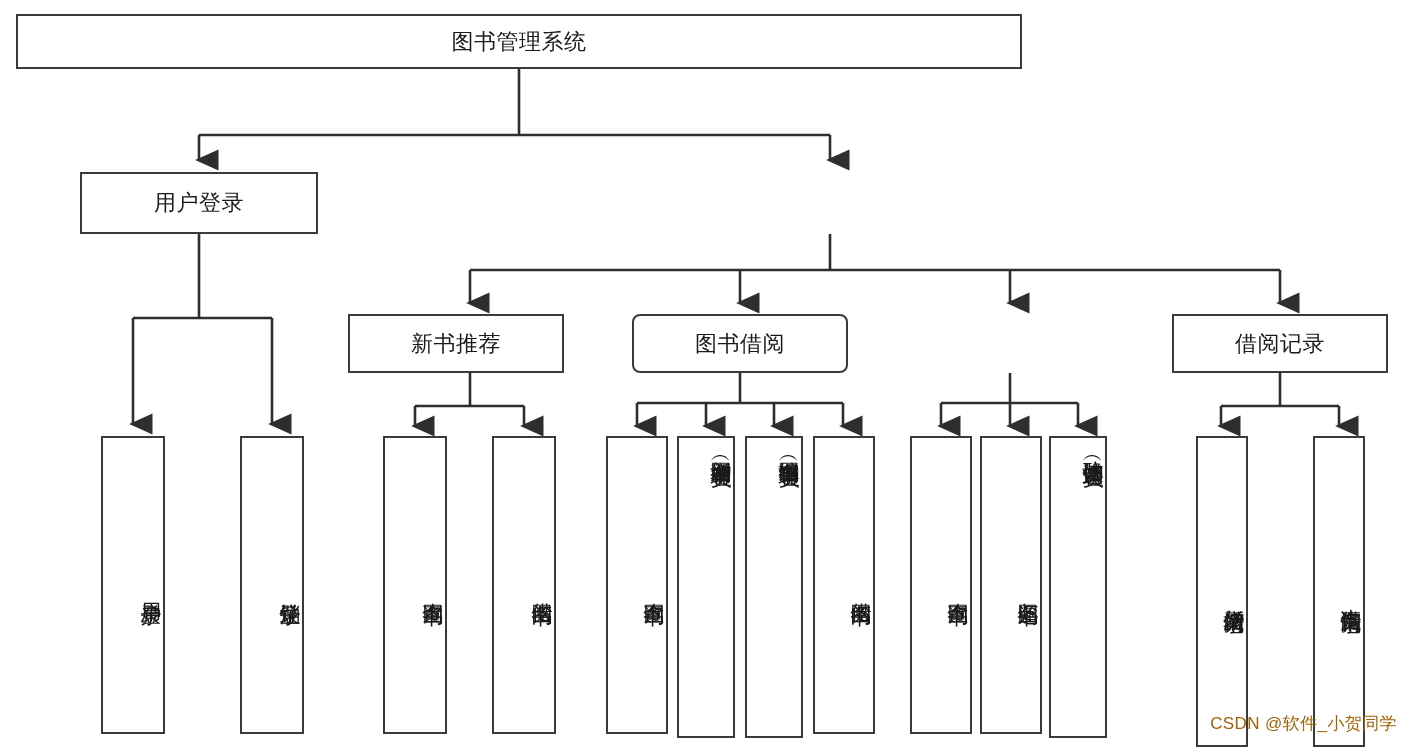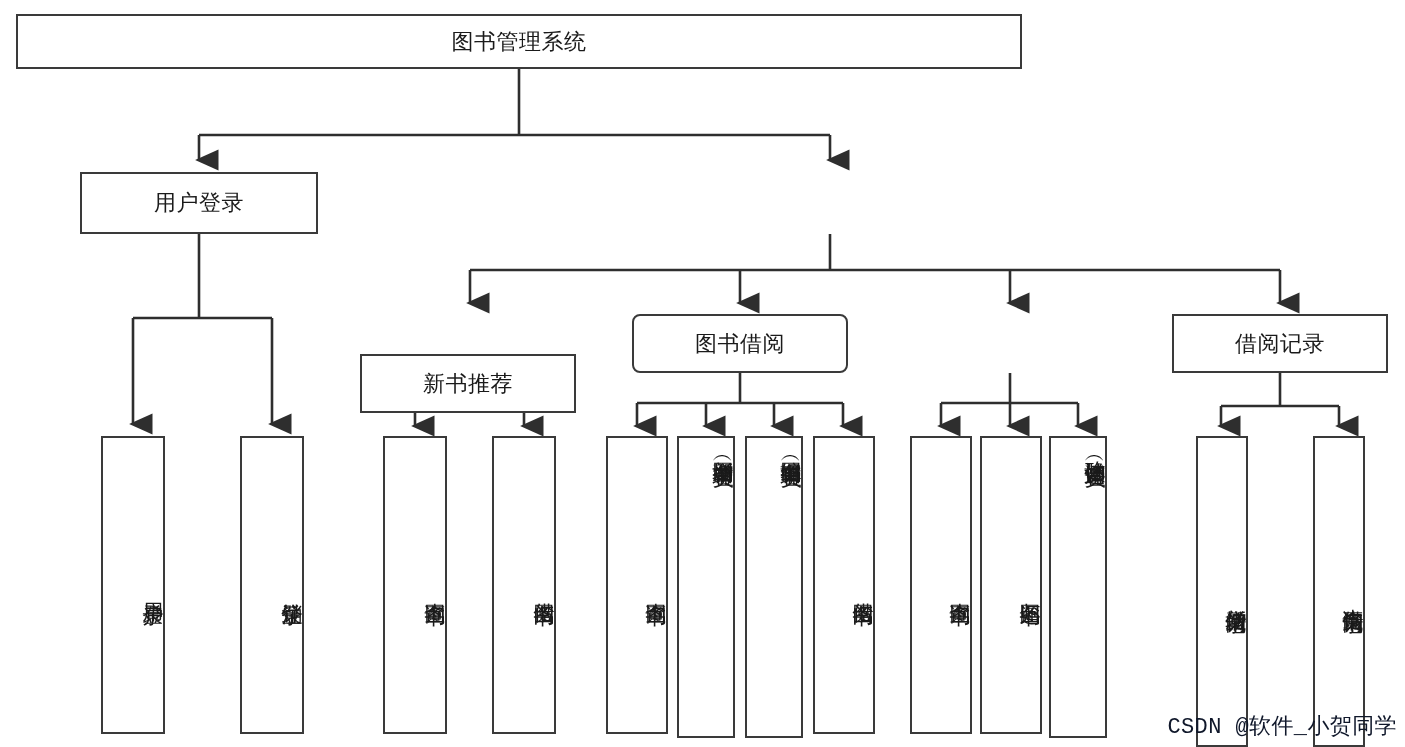--- a/index.html
+++ b/index.html
@@ -10,21 +10,20 @@
   }
   body {
     font-family: "Liberation Sans", "DejaVu Sans", sans-serif;
   }
   #canvas {
     position: relative;
     width: 1405px;
     height: 747px;
     background: #ffffff;
     overflow: hidden;
-    font-family: Liberation Mono, monospace;
   }
   #edges {
     position: absolute;
     left: 0;
     top: 0;
     width: 1405px;
     height: 747px;
     pointer-events: none;
   }
   .node {
@@ -58,23 +57,23 @@
     display: block;
     white-space: nowrap;
   }
   .vert .label {
     writing-mode: vertical-rl;
     text-orientation: upright;
   }
   #watermark {
     position: absolute;
     right: 8px;
-    bottom: 6px;
-    font-size: 22px;
-    color: #0f172a;
+    bottom: 12px;
+    font-size: 17px;
+    color: #a16207;
     white-space: nowrap;
     letter-spacing: 0.4px;
   }
 </style>
 </head>
 <body>
 
 <div id="canvas">
 
   <svg id="edges" viewBox="0 0 1405 747" width="1405" height="747" xmlns="http://www.w3.org/2000/svg">
@@ -133,21 +132,21 @@
 
   <div class="node horiz" style="left:16px; top:14px; width:1006px; height:55px;">
     <span class="label">图书管理系统</span>
   </div>
 
   <div class="node horiz" style="left:80px; top:172px; width:238px; height:62px;">
     <span class="label">用户登录</span>
   </div>
 
 
-  <div class="node horiz" style="left:360px; top:314px; width:216px; height:59px;margin-top:40px;">
+  <div class="node horiz" style="left:348px; top:314px; width:216px; height:59px;">
     <span class="label">新书推荐</span>
   </div>
 
   <div class="node horiz" style="left:632px; top:314px; width:216px; height:59px;border-radius:8px;">
     <span class="label">图书借阅</span>
   </div>
 
 
   <div class="node horiz" style="left:1172px; top:314px; width:216px; height:59px;">
     <span class="label">借阅记录</span>

